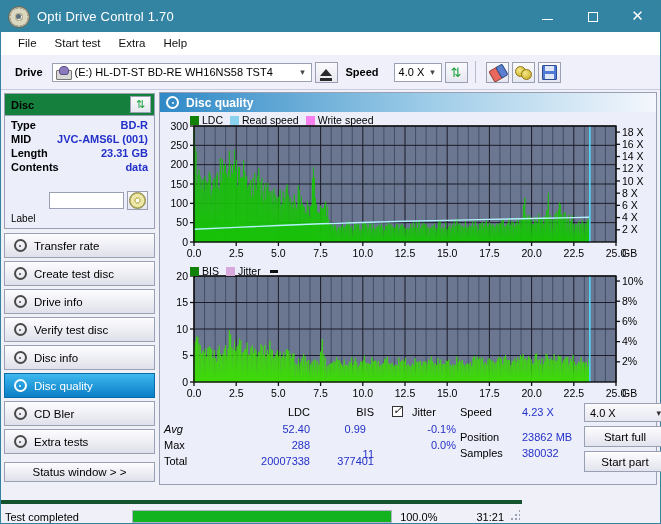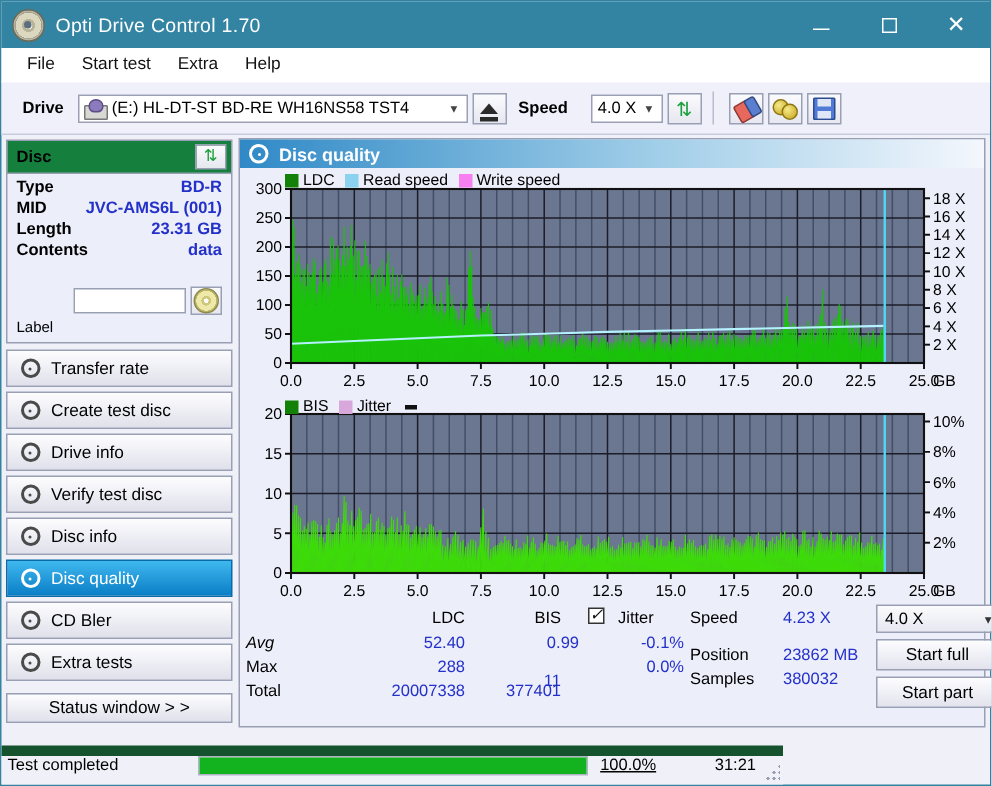--- a/index.html
+++ b/index.html
@@ -118,25 +118,25 @@
        position:relative;box-sizing:border-box;vertical-align:-2px;}
   .chk:after{content:"\2713";position:absolute;left:0px;top:-3px;font-size:11px;color:#111;}
   .selbox{width:82px;height:19px;background:linear-gradient(#fbfbfd,#e6e7f0);border:1px solid #9aa0b4;
      display:flex;align-items:center;padding-left:5px;box-sizing:border-box;font-size:11px;}
   .selbox .arrow{margin-left:auto;margin-right:4px;font-size:9px;color:#333;}
   .actbtn{width:82px;height:21px;background:linear-gradient(#fdfdff,#e2e3ed);border:1px solid #9aa0b4;
      display:flex;align-items:center;justify-content:center;font-size:11.5px;box-sizing:border-box;}
 
   
   .statusbar{position:absolute;left:0;bottom:0;height:19px;width:521px;background:#f0f0f8;
-     border-top:7px solid #14532d;display:flex;align-items:flex-start;font-size:11px;}
+     border-top:4px solid #14532d;display:flex;align-items:flex-end;font-size:11px;}
   .sb-text{width:150px;padding-left:4px;}
   .sb-prog{width:306px;height:13px;border:1px solid #b0b3c6;background:#fff;box-sizing:border-box;}
   .sb-prog i{display:block;height:100%;background:#12b31e;}
-  .sb-pct{width:90px;padding-left:8px;text-decoration:underline;}
+  .sb-pct{width:90px;padding-left:8px;}
   .sb-time{flex:1;text-align:right;padding-right:18px;}
   .grip{position:absolute;right:2px;bottom:2px;width:12px;height:12px;
      background:
        radial-gradient(#9aa0b4 40%,transparent 41%) 2px 8px/4px 4px no-repeat,
        radial-gradient(#9aa0b4 40%,transparent 41%) 6px 8px/4px 4px no-repeat,
        radial-gradient(#9aa0b4 40%,transparent 41%) 6px 4px/4px 4px no-repeat,
        radial-gradient(#9aa0b4 40%,transparent 41%) 10px 8px/4px 4px no-repeat,
        radial-gradient(#9aa0b4 40%,transparent 41%) 10px 4px/4px 4px no-repeat,
        radial-gradient(#9aa0b4 40%,transparent 41%) 10px 0px/4px 4px no-repeat;}
 </style>
@@ -528,21 +528,21 @@
           <div style="position:absolute;left:0;top:2px;width:492px;height:80px;">
 
             <div style="position:absolute;left:82px;top:0;width:68px;text-align:right;">LDC</div>
             <div style="position:absolute;left:154px;top:0;width:60px;text-align:right;">BIS</div>
 
             <div style="position:absolute;left:232px;top:-1px;"><i class="chk"></i></div>
             <div style="position:absolute;left:252px;top:0;">Jitter</div>
 
             <div style="position:absolute;left:4px;top:17px;font-style:italic;">Avg</div>
             <div style="position:absolute;left:82px;top:17px;width:68px;text-align:right;" class="val">52.40</div>
-            <div style="position:absolute;left:166px;top:17px;width:60px;text-align:right;" class="val">0.99</div>
+            <div style="position:absolute;left:146px;top:17px;width:60px;text-align:right;" class="val">0.99</div>
             <div style="position:absolute;left:236px;top:17px;width:60px;text-align:right;" class="val">-0.1%</div>
 
             <div style="position:absolute;left:4px;top:33px;">Max</div>
             <div style="position:absolute;left:82px;top:33px;width:68px;text-align:right;" class="val">288</div>
             <div style="position:absolute;left:154px;top:42px;width:60px;text-align:right;" class="val">11</div>
             <div style="position:absolute;left:236px;top:33px;width:60px;text-align:right;" class="val">0.0%</div>
 
             <div style="position:absolute;left:4px;top:49px;">Total</div>
             <div style="position:absolute;left:72px;top:49px;width:78px;text-align:right;" class="val">20007338</div>
             <div style="position:absolute;left:150px;top:49px;width:64px;text-align:right;" class="val">377401</div>

